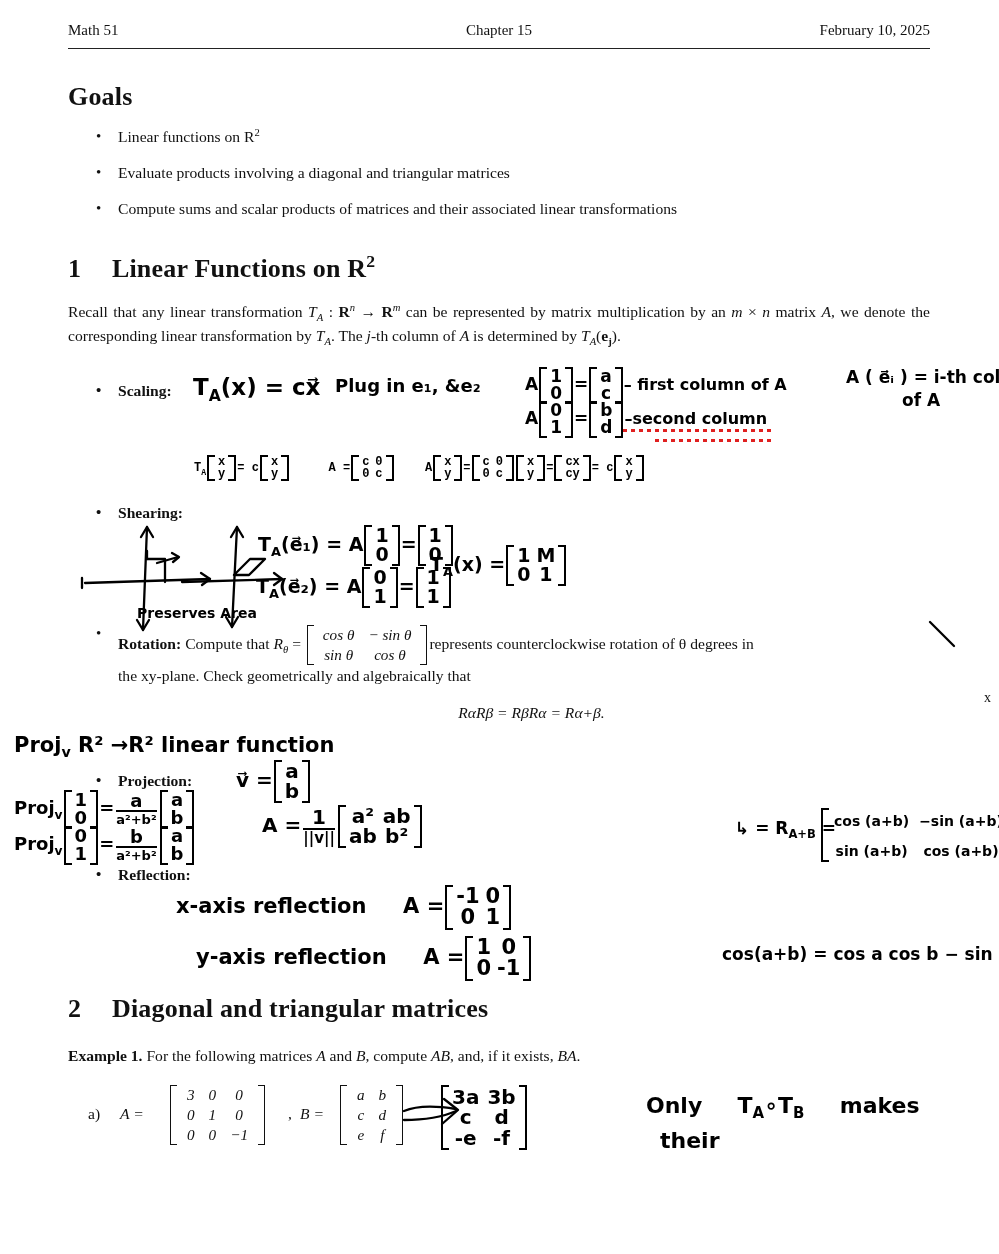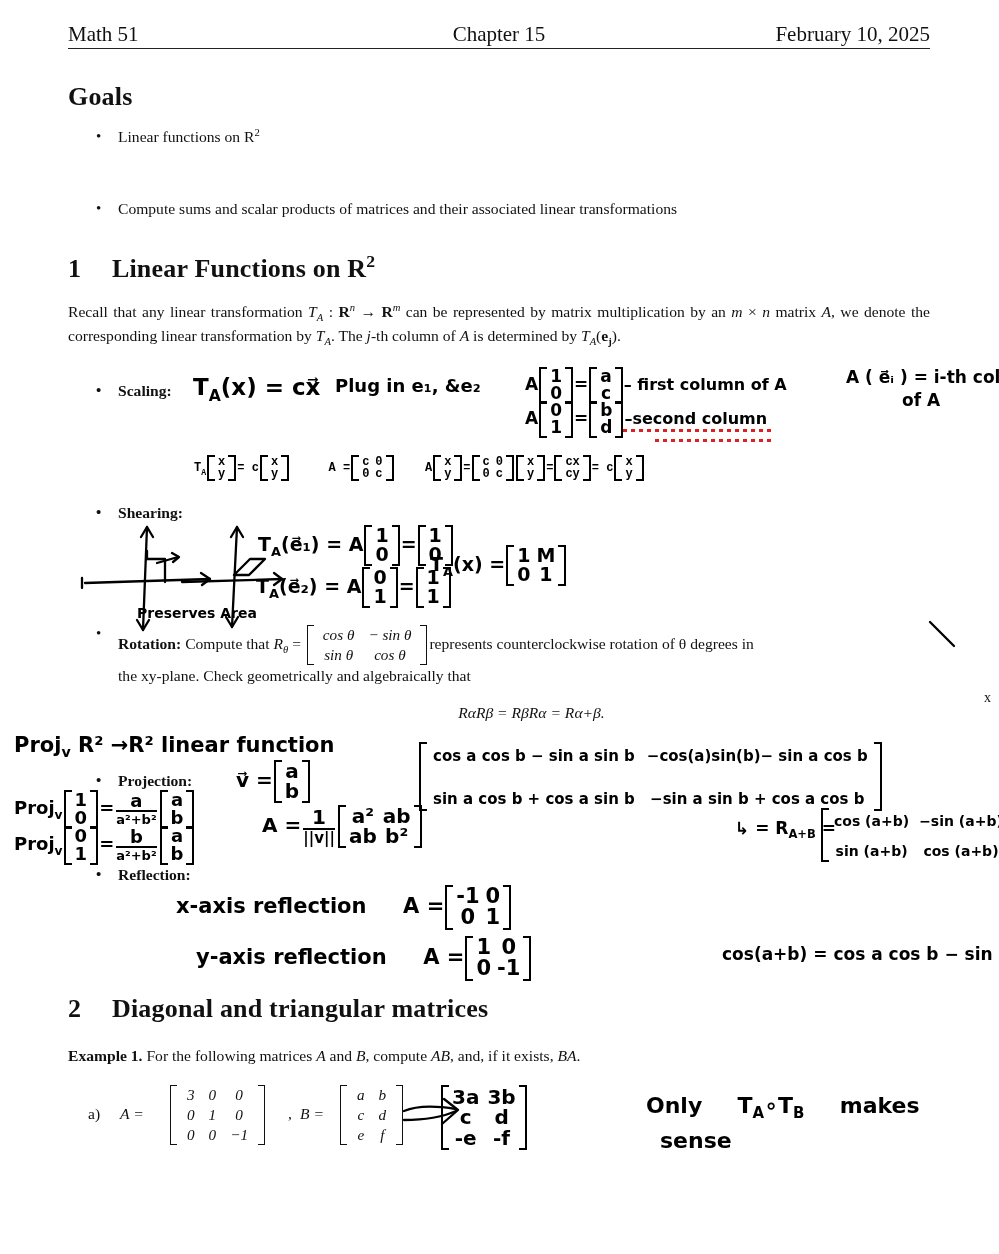--- a/index.html
+++ b/index.html
@@ -4,21 +4,21 @@
 <style>
   html,body{margin:0;padding:0;background:#fff;}
   body{
     width:999px;height:1254px;position:relative;overflow:hidden;
     font-family:"Liberation Serif", serif; color:#111;
   }
   .page{position:absolute;left:0;top:0;width:999px;height:1254px;}
 
   
   .hdr{position:absolute;left:68px;top:22px;width:862px;height:26px;}
-  .hdr .cell{position:absolute;top:0;font-size:21px;white-space:nowrap;}
+  .hdr .cell{position:absolute;top:0;font-size:15px;white-space:nowrap;}
   .hdr .l{left:0;}
   .hdr .c{left:50%;transform:translateX(-50%);}
   .hdr .r{right:0;}
   .hdr-rule{position:absolute;left:68px;top:48px;width:862px;height:1px;background:#222;}
 
   
   .h1{position:absolute;font-weight:bold;font-size:26px;letter-spacing:.2px;}
   .para{position:absolute;font-size:15.6px;line-height:1.52;text-align:justify;}
   .bullet{position:absolute;font-size:15.6px;}
   .bullet::before{content:"\2022";position:absolute;left:-22px;top:0;font-size:15px;}
@@ -73,20 +73,23 @@
     <div class="cell c">Chapter 15</div>
     <div class="cell r">February 10, 2025</div>
   </div>
   <div class="hdr-rule"></div>
 
   <div class="h1" style="left:68px;top:82px;">Goals</div>
 
   <div class="bullet" style="left:118px;top:128px;width:700px;">
     <span>Linear functions on R</span><span class="bbf"></span><sup>2</sup>
   </div>
+  <div class="bullet" style="left:118px;top:164px;width:700px;">
+    <span>Evaluate products involving a diagonal and triangular matrices</span>
+  </div>
   <div class="bullet" style="left:118px;top:200px;width:780px;">
     <span>Compute sums and scalar products of matrices and their associated linear transformations</span>
   </div>
 
   <div class="h1" style="left:68px;top:254px;">
     <span>1</span>
     <span style="display:inline-block;width:24px;"></span><span>Linear Functions on R</span><sup>2</sup>
   </div>
 
   <div class="para" style="left:68px;top:300px;width:862px;">
@@ -205,25 +208,20 @@
   </div>
 
   <div class="hw" style="left:14px;top:826px;font-size:18px;">
     <span>Proj</span><sub>v</sub><span class="hm"><span class="col"><div>0</div><div>1</div></span></span><span>=</span><span class="frac"><span class="n">b</span><span class="d" style="font-size:13px;">a²+b²</span></span><span class="hm"><span class="col"><div>a</div><div>b</div></span></span>
   </div>
 
   <div class="hw" style="left:262px;top:805px;font-size:20px;">
     <span>A =</span><span class="frac"><span class="n">1</span><span class="d" style="font-size:15px;">||v||</span></span><span class="hm"><span class="col"><div>a²</div><div>ab</div></span><span class="col"><div>ab</div><div>b²</div></span></span>
   </div>
 
-  <div class="hw" style="left:418px;top:742px;font-size:15px;">
-    <span class="hm" style="padding:3px 8px;">
-      <span class="col" style="padding:0 6px;"><div style="padding:4px 0 28px 0;">cos a cos b  − sin a sin b</div><div>sin a cos b  + cos a sin b</div></span><span class="col" style="padding:0 6px;"><div style="padding:4px 0 28px 0;">−cos(a)sin(b)− sin a cos b</div><div>−sin a sin b + cos a cos b</div></span>
-    </span>
-  </div>
 
   <div class="hw" style="left:735px;top:818px;font-size:17px;">
     <span>↳ =  R</span><sub>A+B</sub><span> =</span>
   </div>
   <div class="hw" style="left:820px;top:808px;font-size:14px;">
     <span class="hm" style="padding:3px 8px;">
       <span class="col" style="padding:0 5px;"><div style="padding:3px 0 16px 0;">cos (a+b)</div><div>sin (a+b)</div></span><span class="col" style="padding:0 5px;"><div style="padding:3px 0 16px 0;">−sin (a+b)</div><div>cos (a+b)</div></span>
     </span>
   </div>
 
@@ -311,15 +309,15 @@
     </span>
   </div>
 
   <div class="hw" style="left:646px;top:1093px;font-size:22px;">
     <span>Only</span>
     <span style="display:inline-block;width:20px;"></span>
     <span>T</span><sub>A</sub><span>∘T</span><sub>B</sub>
     <span style="display:inline-block;width:20px;"></span>
     <span>makes</span>
   </div>
-  <div class="hw" style="left:660px;top:1128px;font-size:22px;">sense</div>
+  <div class="hw" style="left:660px;top:1128px;font-size:22px;">their</div>
 
 </div>
 
 </body></html>

